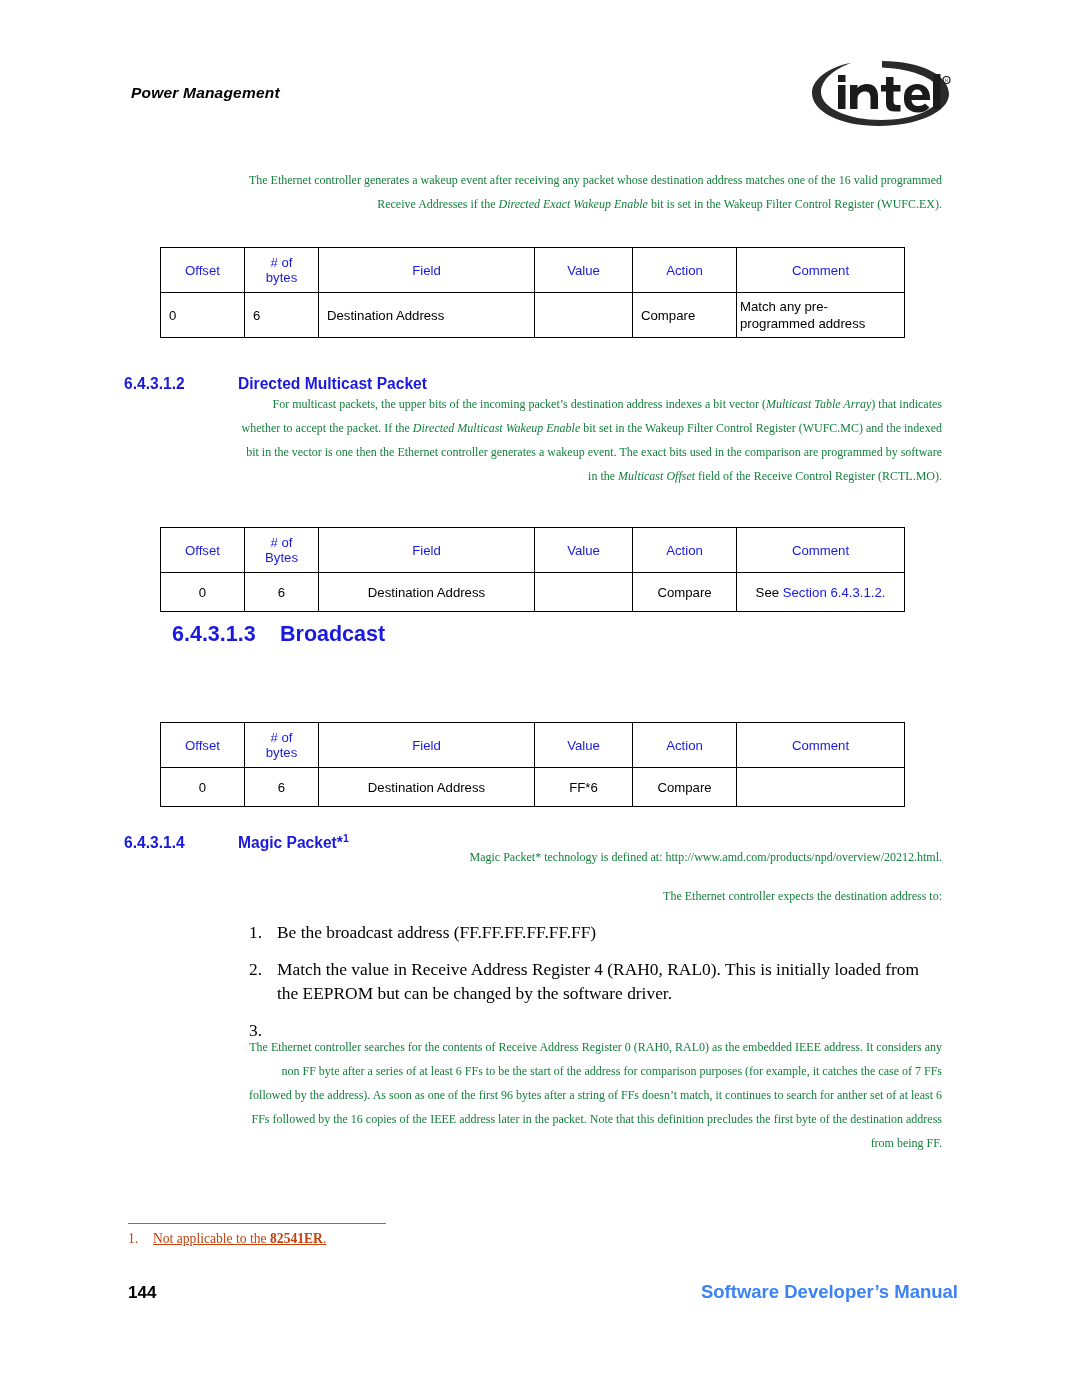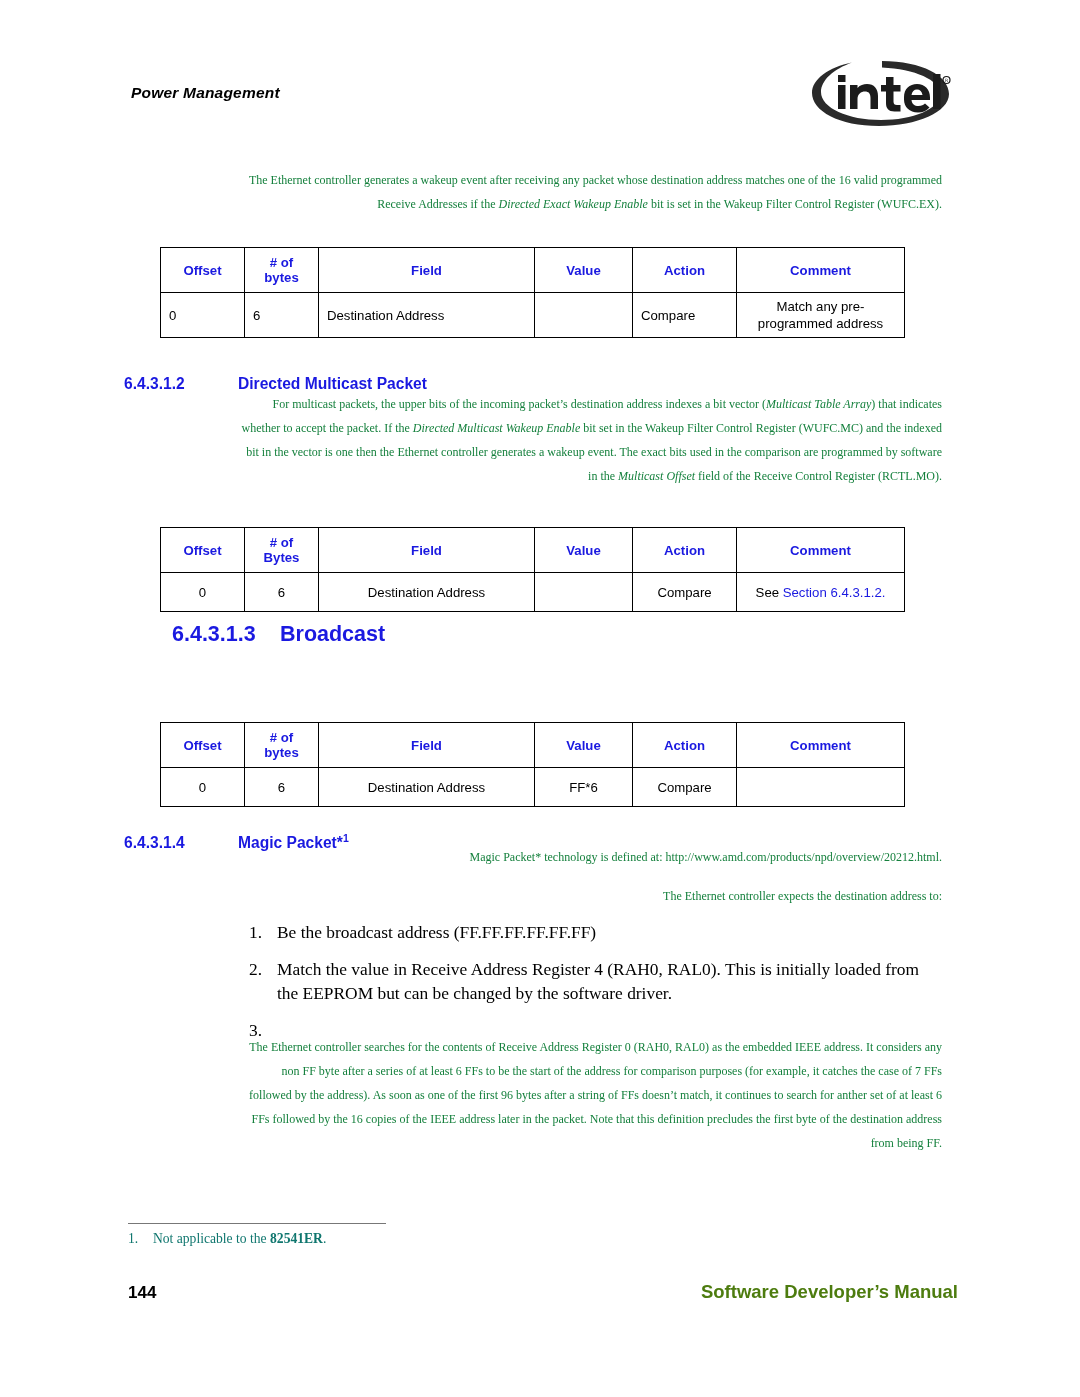--- a/index.html
+++ b/index.html
@@ -93,34 +93,34 @@
     table-layout: fixed;
     width: 744px;
   }
   .tbl th, .tbl td {
     border: 1px solid #000000;
     padding: 0;
     vertical-align: middle;
   }
   .tbl th {
     color: #1a19e0;
-    font-weight: bold;
+    font-weight: normal;
     text-align: center;
     height: 44px;
     line-height: 15px;
   }
   .tbl td {
     color: #000000;
     font-weight: normal;
     height: 38px;
     line-height: 17px;
   }
   .tbl td.l { text-align: left;  padding: 0 8px; }
   .tbl td.c { text-align: center; }
-  .tbl td.wrap { text-align: center; padding: 3px 10px; }
+  .tbl td.wrap { text-align: left; padding: 3px 3px; }
 
   .c-offset  { width: 84px; }
   .c-bytes   { width: 74px; }
   .c-field   { width: 216px; }
   .c-value   { width: 98px; }
   .c-action  { width: 104px; }
   .c-comment { width: 168px; }
 
   .link { color: #1a19e0; }
 
@@ -153,22 +153,23 @@
     width: 258px;
     height: 0;
     border-top: 1.6px solid #777777;
   }
   .footnote {
     position: absolute;
     left: 128px;
     top: 1230px;
     font-size: 13.6px;
     line-height: 18px;
-    color: #0f766e;
+    color: #c2410c;
     white-space: nowrap;
+    text-decoration: underline;
   }
   .footnote .fmark { display: inline-block; width: 25px; }
   .footnote b { font-weight: bold; }
 
   
   .pagenum {
     position: absolute;
     left: 128px;
     top: 1283px;
     font-family: "Liberation Sans", sans-serif;
@@ -176,21 +177,21 @@
     font-size: 17px;
     color: #000000;
   }
   .manual {
     position: absolute;
     right: 122px;
     top: 1281px;
     font-family: "Liberation Sans", sans-serif;
     font-weight: bold;
     font-size: 18.5px;
-    color: #4d7c0f;
+    color: #3b82f6;
     white-space: nowrap;
   }
 </style>
 </head>
 <body>
 
 <div class="page">
 
   <div class="running-head">Power Management</div>
 

